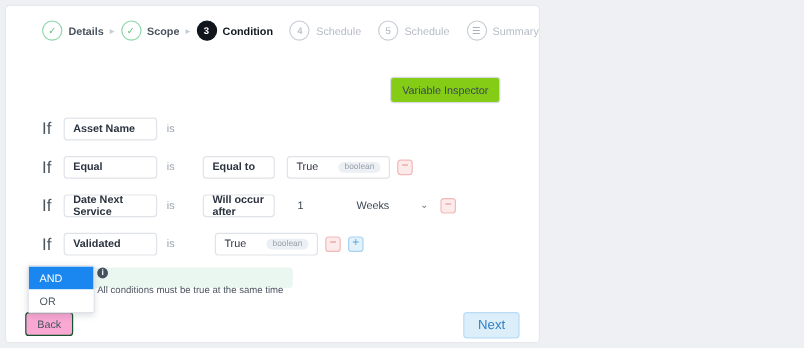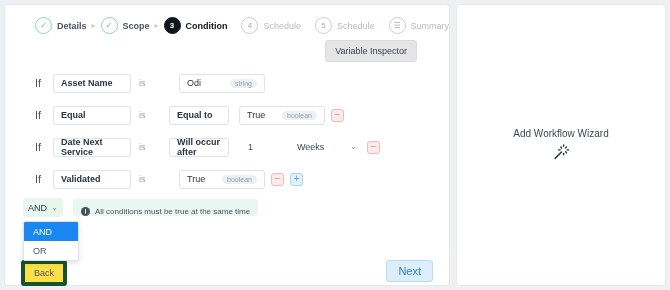--- a/index.html
+++ b/index.html
@@ -55,33 +55,34 @@
   .step-label.active{color:#10161c;font-weight:bold;}
   .step-sep{
     width:14px;text-align:center;color:#c6ccd4;font-size:8px;
   }
   .step-gap{width:14px;}
   .check{font-size:8px;line-height:1;}
 
   
   .vi-row{display:flex;justify-content:flex-end;padding:6px 32px 0 0;}
   .vi-btn{
-    border:1px solid #d8dce2;background:#e5e5e5;border-radius:3px;
+    border:1px solid #d8dce2;background:#84cc16;border-radius:3px;
     font-size:9px;color:#3c4652;padding:5px 9px;cursor:pointer;
     font-family:"Liberation Sans", sans-serif;
+    margin-top:24px;
   }
 
   
   .cond-area{padding:8px 0 0 0;}
   .cond-row{
     display:flex;align-items:center;
     height:26px;margin:0 0 6px 0;
     padding-left:30px;
   }
-  .if-lbl{width:18px;font-size:11px;color:#4a545f;}
+  .if-lbl{width:18px;font-size:14px;color:#4a545f;}
   .is-lbl{width:30px;font-size:9px;color:#9aa3ad;text-align:left;padding-left:8px;}
   .fld{
     border:1px solid #dfe3e8;border-radius:3px;background:#fff;
     height:19px;display:flex;align-items:center;
     font-size:9px;color:#2b333f;font-weight:bold;
     padding:0 7px;box-sizing:border-box;
   }
   .fld-prop{width:78px;}
   .fld-op{width:60px;}
   .fld-val{
@@ -116,22 +117,22 @@
     position:relative;
   }
   .logic-sel{
     width:40px;height:19px;background:#e9f6ee;border-radius:3px;
     display:flex;align-items:center;justify-content:space-between;
     padding:0 5px;box-sizing:border-box;
     font-size:9px;color:#2b333f;cursor:pointer;
   }
   .info-pill{
     margin-left:10px;background:#eaf7f0;border-radius:3px;
-    height:17px;display:flex;align-items:flex-end;gap:5px;
-    padding:0 8px;font-size:8px;color:#4a545f;
+    height:17px;display:flex;align-items:flex-start;gap:5px;
+    padding:0 8px;font-size:8px;color:#4a545f;flex-direction:column;
   }
   .info-ic{
     width:9px;height:9px;border-radius:50%;background:#46515e;color:#fff;
     font-size:7px;display:flex;align-items:center;justify-content:center;
     font-weight:bold;flex:none;
   }
 
   
   .dropdown{
     position:absolute;left:18px;top:216px;
@@ -142,21 +143,21 @@
   }
   .dd-opt{
     height:19px;display:flex;align-items:center;
     padding-left:9px;font-size:9px;color:#4a545f;cursor:pointer;
   }
   .dd-opt.sel{background:#1a86f0;color:#fff;}
 
   
   .back-btn{
     position:absolute;left:16px;top:255px;
-    border:4px solid #14532d;background:#fde047;border-radius:3px;
+    border:1px solid #14532d;background:#f9a8d4;border-radius:3px;
     font-size:9px;color:#4a545f;padding:4px 9px;cursor:pointer;
     font-family:"Liberation Sans", sans-serif;z-index:10;
   }
   .next-btn{
     position:absolute;right:16px;top:255px;
     border:1px solid #b8dcf5;background:#ddeefb;border-radius:3px;
     font-size:11px;color:#2f7fc4;padding:4px 11px;cursor:pointer;
     font-family:"Liberation Sans", sans-serif;
   }
 
@@ -223,24 +224,20 @@
       <button class="vi-btn">Variable Inspector</button>
     </div>
 
     <div class="cond-area">
 
       <div class="cond-row">
         <div class="if-lbl">If</div>
         <div class="fld fld-prop">Asset Name</div>
         <div class="is-lbl">is</div>
         <div style="width:10px"></div>
-        <div class="fld fld-val">
-          <span>Odi</span>
-          <span class="badge">string</span>
-        </div>
         <div class="spacer-ctl"></div>
       </div>
 
       <div class="cond-row">
         <div class="if-lbl">If</div>
         <div class="fld fld-prop">Equal</div>
         <div class="is-lbl">is</div>
         <div class="fld fld-op">Equal to</div>
         <div style="width:10px"></div>
         <div class="fld fld-val">
@@ -293,31 +290,14 @@
     <div class="dropdown">
       <div class="dd-opt sel">AND</div>
       <div class="dd-opt">OR</div>
     </div>
 
     <button class="back-btn">Back</button>
     <button class="next-btn">Next</button>
 
   </div>
 
-  <div class="panel panel-side">
-    <div class="side-center">
-      <div class="side-title">Add Workflow Wizard</div>
-      <span class="wand">
-        <svg width="17" height="17" viewBox="0 0 24 24" fill="none" stroke="#2b333f" stroke-width="2" stroke-linecap="round" stroke-linejoin="round">
-          <path d="M15 4V2"></path>
-            <path d="M15 16v-2"></path>
-            <path d="M8 9h2"></path>
-            <path d="M20 9h2"></path>
-          <path d="M17.8 11.8 19 13"></path>
-            <path d="M17.8 6.2 19 5"></path>
-          <path d="m3 21 9-9"></path>
-            <path d="M12.2 6.2 11 5"></path>
-        </svg>
-      </span>
-    </div>
-  </div>
 
 </div>
 
 </body></html>

